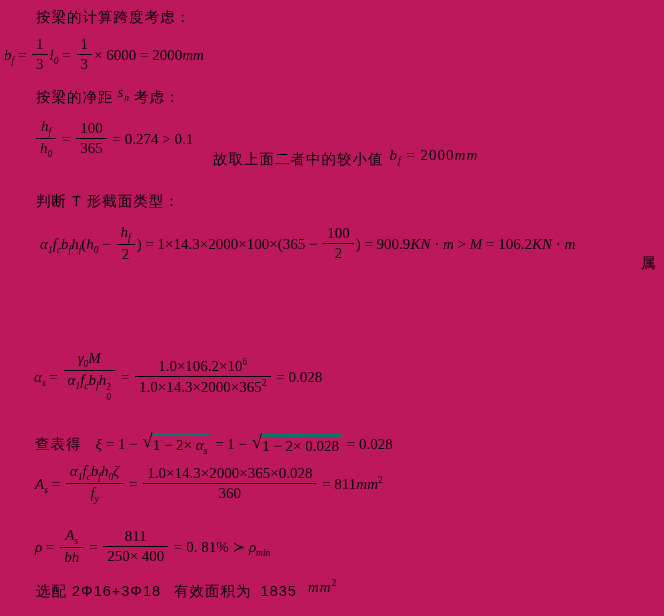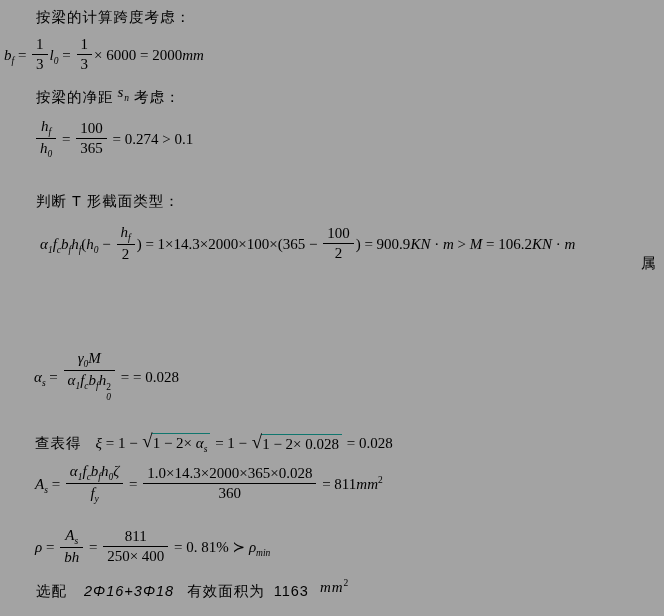--- a/index.html
+++ b/index.html
@@ -1,19 +1,19 @@
 <!DOCTYPE html>
 <html><head>
 <meta charset="utf-8">
 <style>
   html,body{margin:0;padding:0;background:#ffffff;}
   #doc{
     position:relative;
     width:664px;height:616px;
-    background:#a3a3a3;
+    background:#be185d;
     color:#000;
     overflow:hidden;
   }
   .blk{position:absolute;white-space:nowrap;}
   .cn{
     font-family:"Liberation Sans",sans-serif;
     font-size:14.5px;
     letter-spacing:1px;
     color:#000;
   }
@@ -28,21 +28,21 @@
   .math .msub{font-style:italic;font-size:9.5px;vertical-align:-4px;}
   .math .msup{font-style:normal;font-size:9.5px;vertical-align:6px;}
   .math .frac{
     display:inline-block;vertical-align:middle;text-align:center;margin:0 2px;
     transform:translateY(-2px);
   }
   .math .frac .num{display:block;border-bottom:1px solid #000;padding:0 4px 1px;}
   .math .frac .den{display:block;padding:1px 4px 0;}
   .math .sqrt{display:inline-flex;vertical-align:middle;margin:0 1px;transform:translateY(-1px);}
   .math .sqrt .radical{font-style:normal;font-size:1.25em;line-height:1;align-self:flex-start;transform:translateY(-1px);}
-  .math .sqrt .radicand{border-top:1px solid #0f766e;padding:1px 3px 0 1px;margin-left:-1px;}
+  .math .sqrt .radicand{border-top:3px solid #0f766e;padding:1px 3px 0 1px;margin-left:-1px;}
   .math .mss{display:inline-flex;flex-direction:column;align-items:flex-start;font-size:9.5px;line-height:1.05;vertical-align:-5px;font-style:normal;}
   .math .mss .ss-p{display:block;}
   .math .mss .ss-b{display:block;font-style:italic;}
   .inline-math{display:inline-block;}
   .raised{position:relative;top:-5px;margin:0 4px;}
   .raised-sm{position:relative;top:-4px;margin-left:6px;}
   .row-flex{display:flex;align-items:center;}
 </style>
 </head>
 <body>
@@ -52,49 +52,52 @@
   <div class="blk cn" style="left:36px;top:8px;">按梁的计算跨度考虑：</div>
 
   <div class="blk math" style="left:4px;top:38px;"><span class="mi">b</span><span class="msub">f</span><span class="mt"> = </span><span class="frac"><span class="num"><span class="mt">1</span></span><span class="den"><span class="mt">3</span></span></span><span class="mi">l</span><span class="msub">0</span><span class="mt"> = </span><span class="frac"><span class="num"><span class="mt">1</span></span><span class="den"><span class="mt">3</span></span></span><span class="mt">× 6000 = 2000</span><span class="mi">mm</span></div>
 
   <div class="blk cn" style="left:36px;top:88px;">
     <span>按梁的净距</span><span class="math inline-math raised"><span class="mi">s</span><span class="msub">n</span></span><span>考虑：</span>
   </div>
 
   <div class="blk math" style="left:34px;top:120px;"><span class="frac"><span class="num"><span class="mi">h</span><span class="msub">f</span></span><span class="den"><span class="mi">h</span><span class="msub">0</span></span></span><span class="mt"> = </span><span class="frac"><span class="num"><span class="mt">100</span></span><span class="den"><span class="mt">365</span></span></span><span class="mt"> = 0.274 &gt; 0.1</span></div>
 
+  <div class="blk cn" style="left:213px;top:150px;">
+    <span>故取上面二者中的较小值</span><span class="math inline-math raised-sm"><span class="mi">b</span><span class="msub">f</span><span class="mt"> = 2000</span><span class="mi">mm</span></span>
+  </div>
 
   <div class="blk cn" style="left:36px;top:192px;">判断 T 形截面类型：</div>
 
   <div class="blk math" style="left:40px;top:226px;"><span class="mi">α</span><span class="msub">1</span><span class="mi">f</span><span class="msub">c</span><span class="mi">b</span><span class="msub">f</span><span class="mi">h</span><span class="msub">f</span><span class="mt">(</span><span class="mi">h</span><span class="msub">0</span><span class="mt"> − </span><span class="frac"><span class="num"><span class="mi">h</span><span class="msub">f</span></span><span class="den"><span class="mt">2</span></span></span><span class="mt">) = 1×14.3×2000×100×(365 − </span><span class="frac"><span class="num"><span class="mt">100</span></span><span class="den"><span class="mt">2</span></span></span><span class="mt">) = 900.9</span><span class="mi">KN</span><span class="mt"> · </span><span class="mi">m</span><span class="mt"> &gt; </span><span class="mi">M</span><span class="mt"> = 106.2</span><span class="mi">KN</span><span class="mt"> · </span><span class="mi">m</span></div>
   <div class="blk cn" style="left:641px;top:254px;">属</div>
 
 
 
   <div class="blk math" style="left:34px;top:352px;"><span class="mi">α</span><span class="msub">s</span><span class="mt"> = </span><span class="frac"><span class="num"><span class="mi">γ</span><span class="msub">0</span><span class="mi">M</span></span><span class="den"><span class="mi">α</span><span class="msub">1</span><span class="mi">f</span><span class="msub">c</span><span class="mi">b</span><span class="msub">f</span><span class="mi">h</span><span class="mss">
             <span class="ss-p">2</span>
             <span class="ss-b">0</span>
-          </span></span></span><span class="mt"> = </span><span class="mt"> = 0.028</span></div>
+          </span></span></span><span class="mt"> = </span><span class="frac"><span class="num"><span class="mt">1.0×106.2×10</span><span class="msup">6</span></span><span class="den"><span class="mt">1.0×14.3×2000×365</span><span class="msup">2</span></span></span><span class="mt"> = 0.028</span></div>
 
   <div class="blk row-flex" style="left:35px;top:418px;">
     <span class="cn" style="margin-top:13px;">查表得</span>
     <span class="math" style="margin-left:14px;margin-top:16px;"><span class="mi">ξ</span><span class="mt"> = 1 − </span><span class="sqrt">
           <span class="radical">√</span>
           <span class="radicand"><span class="mt">1 − 2× </span><span class="mi">α</span><span class="msub">s</span></span>
         </span><span class="mt"> = 1 − </span><span class="sqrt">
           <span class="radical">√</span>
           <span class="radicand"><span class="mt">1 − 2× 0.028</span></span>
         </span><span class="mt"> = 0.028</span></span>
   </div>
 
   <div class="blk math" style="left:35px;top:465px;"><span class="mi">A</span><span class="msub">s</span><span class="mt"> = </span><span class="frac"><span class="num"><span class="mi">α</span><span class="msub">1</span><span class="mi">f</span><span class="msub">c</span><span class="mi">b</span><span class="msub">f</span><span class="mi">h</span><span class="msub">0</span><span class="mi">ζ</span></span><span class="den"><span class="mi">f</span><span class="msub">y</span></span></span><span class="mt"> = </span><span class="frac"><span class="num"><span class="mt">1.0×14.3×2000×365×0.028</span></span><span class="den"><span class="mt">360</span></span></span><span class="mt"> = 811</span><span class="mi">mm</span><span class="msup">2</span></div>
 
   <div class="blk math" style="left:35px;top:529px;"><span class="mi">ρ</span><span class="mt"> = </span><span class="frac"><span class="num"><span class="mi">A</span><span class="msub">s</span></span><span class="den"><span class="mi">b</span><span class="mi">h</span></span></span><span class="mt"> = </span><span class="frac"><span class="num"><span class="mt">811</span></span><span class="den"><span class="mt">250× 400</span></span></span><span class="mt"> = 0. 81% ≻ </span><span class="mi">ρ</span><span class="msub">min</span></div>
 
   <div class="blk cn" style="left:36px;top:582px;">
     <span>选配</span>
-    <span style="margin-left:12px;font-style:italic;">2Φ16+3Φ18</span>
+    <span style="">2Φ16+3Φ18</span>
     <span style="margin-left:8px;">有效面积为</span>
-    <span style="margin-left:4px;">1163</span>
+    <span style="margin-left:4px;">1835</span>
     <span class="math inline-math raised-sm" style="margin-left:6px;"><span class="mi">mm</span><span class="msup">2</span></span>
   </div>
 
 </div>
 
 </body></html>

